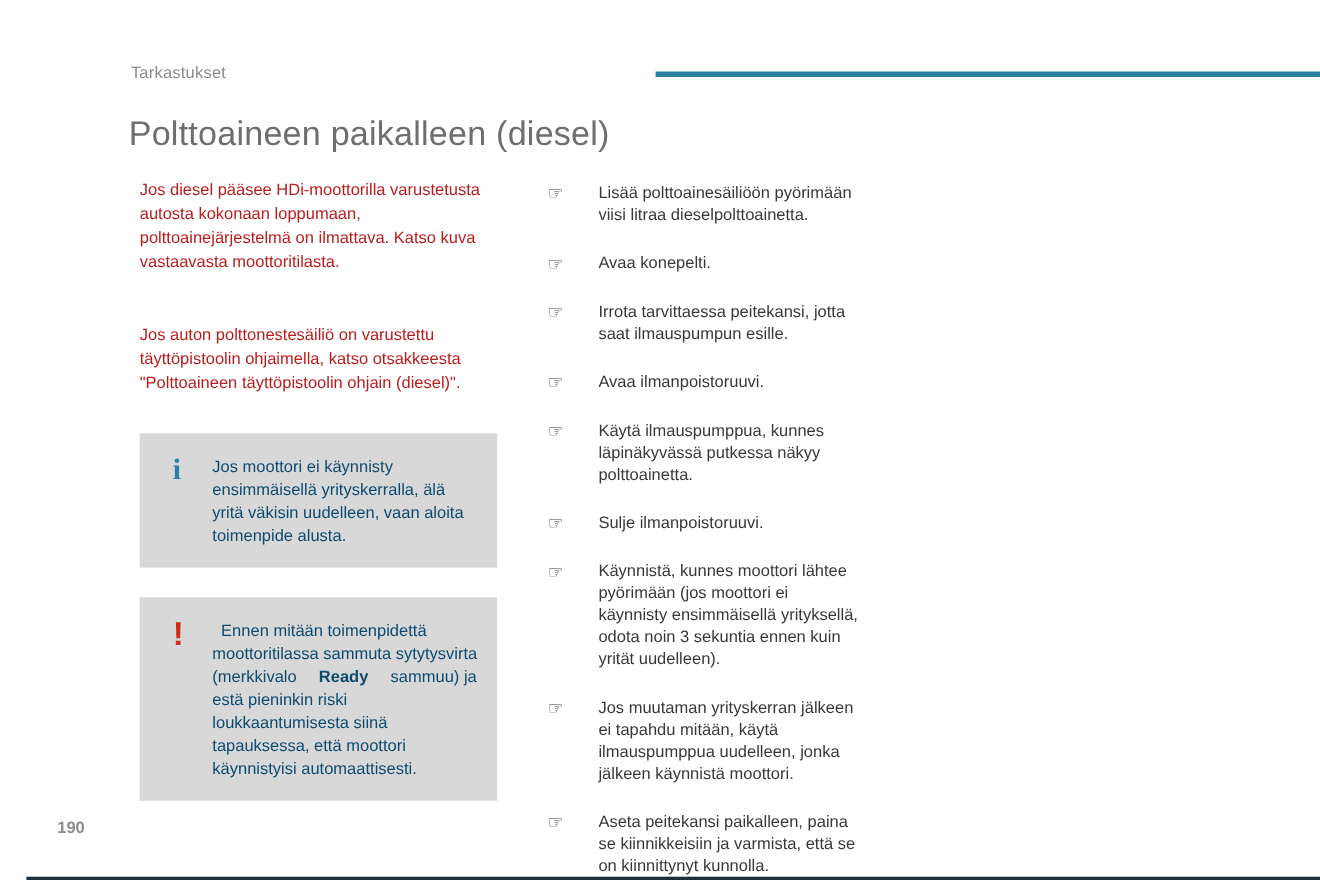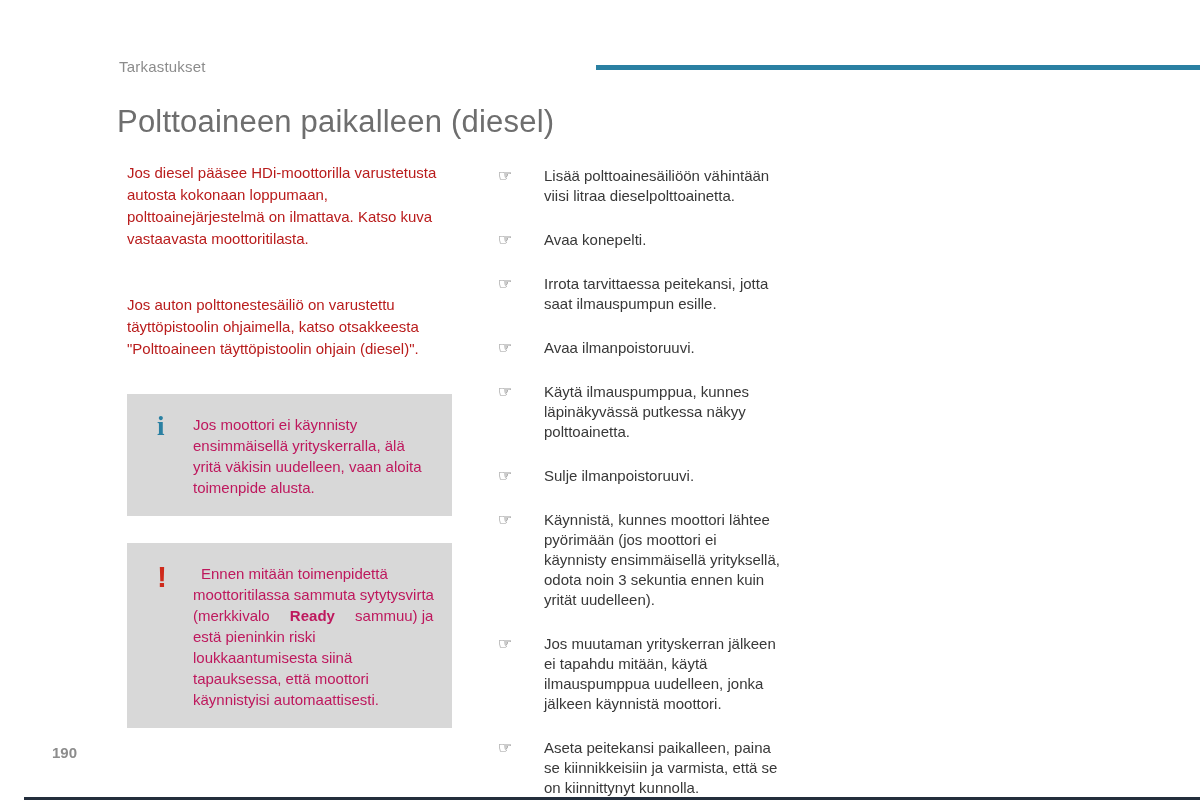--- a/index.html
+++ b/index.html
@@ -33,21 +33,21 @@
   .info-box { margin-top:34px; }
   .warn-box { margin-top:27px; }
   .box-icon { width:28px; flex:0 0 28px; text-align:left; padding-left:2px; }
   .info-glyph {
     color:#2a80a2; font-weight:bold; font-size:27px; line-height:24px;
     font-family:"Liberation Serif", serif;
   }
   .warn-glyph {
     color:#cf2a1b; font-weight:bold; font-size:30px; line-height:27px;
   }
-  .box-text { font-size:15px; line-height:21px; color:#be185d; padding-left:2px; }
+  .box-text { font-size:15px; line-height:21px; color:#0c4a6e; padding-left:2px; }
   .right-col { position:absolute; left:450px; top:126px; width:332px; }
   .section-heading {
     font-size:20px; font-weight:bold; color:#1a1a1a; margin-bottom:13px;
   }
   .step { display:flex; margin-bottom:1px; }
   .step-glyph {
     flex:0 0 30px; font-size:16px; color:#383838; padding-top:0;
     font-family:"DejaVu Sans", sans-serif;
   }
   .step-text { font-size:15px; line-height:20px; color:#383838; }
@@ -87,21 +87,21 @@
       <div class="box-text"><span>Ennen mitään toimenpidettä moottoritilassa sammuta sytytysvirta (merkkivalo </span><b>Ready</b><span> sammuu) ja estä pieninkin riski loukkaantumisesta siinä tapauksessa, että moottori käynnistyisi automaattisesti.</span></div>
     </div>
   </div>
 
   <div class="right-col">
 
     <div class="steps">
 
       <div class="step">
         <span class="step-glyph">☞</span>
-        <span class="step-text">Lisää polttoainesäiliöön vähintään viisi litraa dieselpolttoainetta.</span>
+        <span class="step-text">Lisää polttoainesäiliöön pyörimään viisi litraa dieselpolttoainetta.</span>
       </div>
 
       <div class="step">
         <span class="step-glyph">☞</span>
         <span class="step-text">Avaa konepelti.</span>
       </div>
 
       <div class="step">
         <span class="step-glyph">☞</span>
         <span class="step-text">Irrota tarvittaessa peitekansi, jotta saat ilmauspumpun esille.</span>

